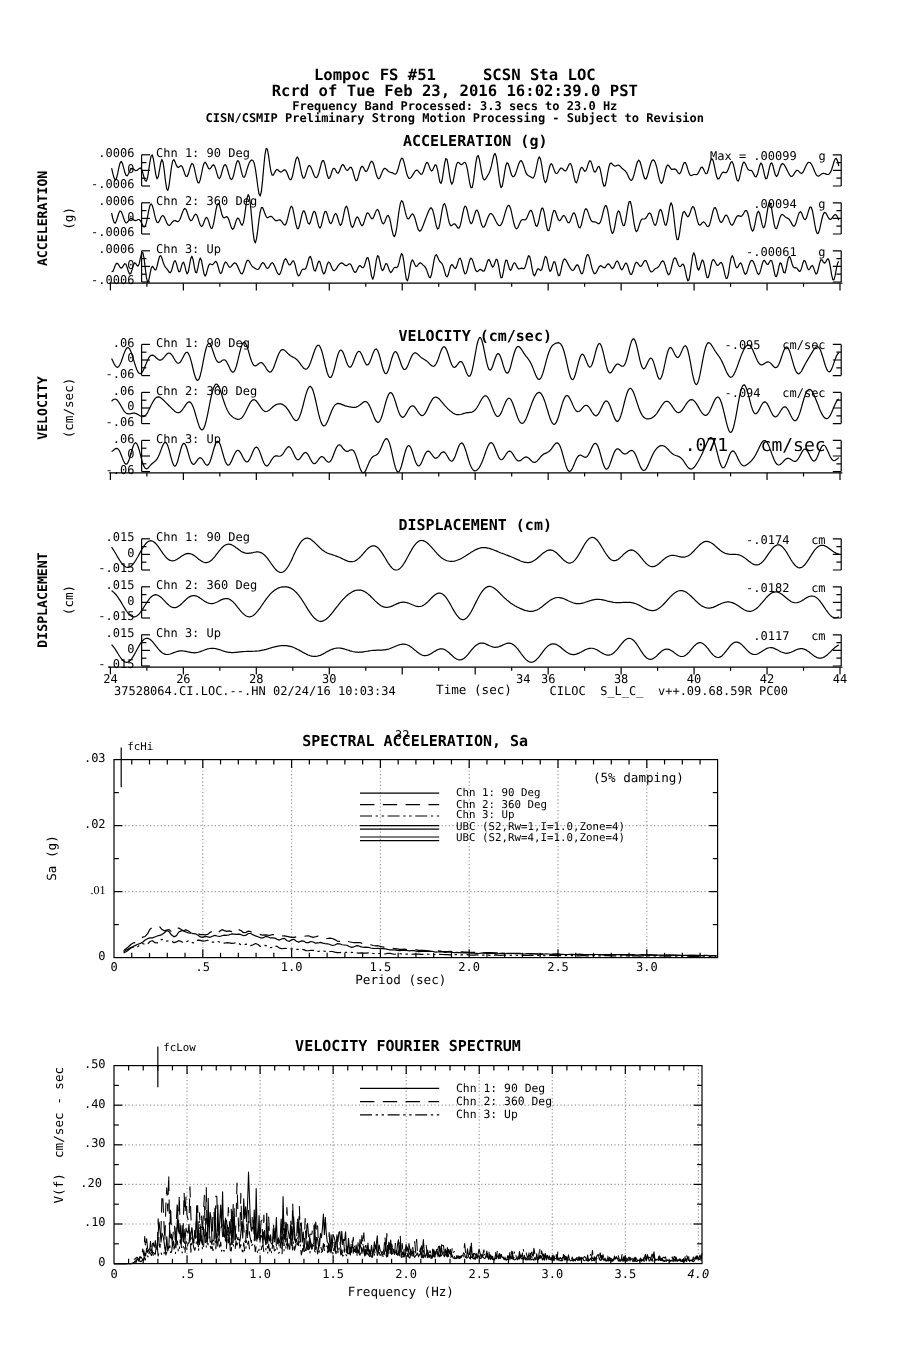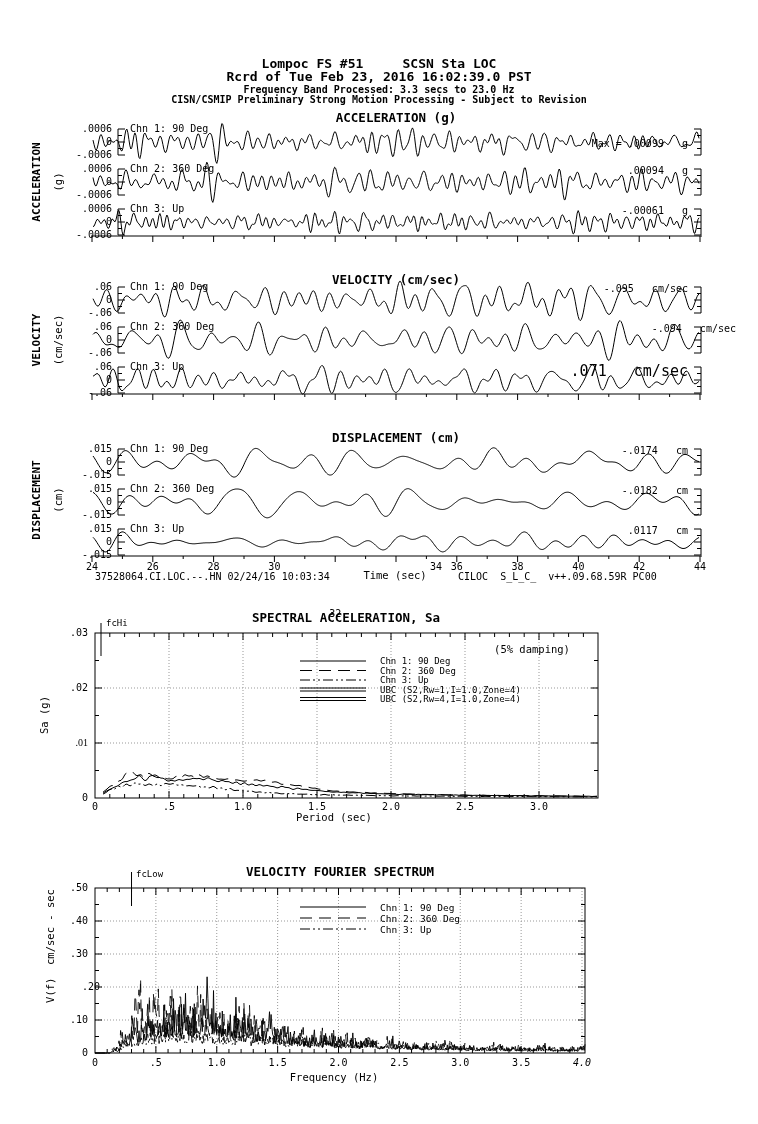--- a/index.html
+++ b/index.html
@@ -449,41 +449,41 @@
   <div class="t c fs12 b" style="left:340px;top:866px">VELOCITY FOURIER SPECTRUM</div>
   <div class="t rot fs10" style="left:50px;top:946px">V(f)  cm/sec - sec</div>
   <div class="t c fs10" style="left:334px;top:1072px">Frequency (Hz)</div>
   <div class="t fs9" style="left:136px;top:870px">fcLow</div>
 
   <div id="labels">
       <span class="t r" style="left: 112px; top: 124px; font-size: 10px;">.0006</span>
       <span class="t r" style="left: 112px; top: 137px; font-size: 10px;">0</span>
       <span class="t r" style="left: 112px; top: 150px; font-size: 10px;">-.0006</span>
       <span class="t " style="left: 130px; top: 124px; font-size: 10px;">Chn 1: 90 Deg</span>
-      <span class="t r" style="left: 688px; top: 126px; font-size: 10px; margin-top: 13px;">Max = .00099   g</span>
+      <span class="t r" style="left: 688px; top: 126px; font-size: 10px;">Max = .00099   g</span>
       <span class="t r" style="left: 112px; top: 164px; font-size: 10px;">.0006</span>
       <span class="t r" style="left: 112px; top: 177px; font-size: 10px;">0</span>
       <span class="t r" style="left: 112px; top: 190px; font-size: 10px;">-.0006</span>
       <span class="t " style="left: 130px; top: 164px; font-size: 10px;">Chn 2: 360 Deg</span>
       <span class="t r" style="left: 688px; top: 166px; font-size: 10px;">.00094   g</span>
       <span class="t r" style="left: 112px; top: 204px; font-size: 10px;">.0006</span>
       <span class="t r" style="left: 112px; top: 217px; font-size: 10px;">0</span>
       <span class="t r" style="left: 112px; top: 230px; font-size: 10px;">-.0006</span>
       <span class="t " style="left: 130px; top: 204px; font-size: 10px;">Chn 3: Up</span>
       <span class="t r" style="left: 688px; top: 206px; font-size: 10px;">-.00061   g</span>
       <span class="t r" style="left: 112px; top: 282px; font-size: 10px;">.06</span>
       <span class="t r" style="left: 112px; top: 295px; font-size: 10px;">0</span>
       <span class="t r" style="left: 112px; top: 308px; font-size: 10px;">-.06</span>
       <span class="t " style="left: 130px; top: 282px; font-size: 10px;">Chn 1: 90 Deg</span>
       <span class="t r" style="left: 688px; top: 284px; font-size: 10px;">-.095   cm/sec</span>
       <span class="t r" style="left: 112px; top: 322px; font-size: 10px;">.06</span>
       <span class="t r" style="left: 112px; top: 335px; font-size: 10px;">0</span>
       <span class="t r" style="left: 112px; top: 348px; font-size: 10px;">-.06</span>
       <span class="t " style="left: 130px; top: 322px; font-size: 10px;">Chn 2: 360 Deg</span>
-      <span class="t r" style="left: 688px; top: 324px; font-size: 10px; margin-left: 48px;">-.094   cm/sec</span>
+      <span class="t r" style="left: 688px; top: 324px; font-size: 10px;">-.094   cm/sec</span>
       <span class="t r" style="left: 112px; top: 362px; font-size: 10px;">.06</span>
       <span class="t r" style="left: 112px; top: 375px; font-size: 10px;">0</span>
       <span class="t r" style="left: 112px; top: 388px; font-size: 10px;">-.06</span>
       <span class="t " style="left: 130px; top: 362px; font-size: 10px;">Chn 3: Up</span>
       <span class="t r" style="left: 688px; top: 364px; font-size: 15px;">.071   cm/sec</span>
       <span class="t c" style="left: 92px; top: 562px; font-size: 10px;">24</span>
       <span class="t c" style="left: 152.8px; top: 562px; font-size: 10px;">26</span>
       <span class="t c" style="left: 213.6px; top: 562px; font-size: 10px;">28</span>
       <span class="t c" style="left: 274.4px; top: 562px; font-size: 10px;">30</span>
       <span class="t c" style="left: 335.2px; top: 562px; font-size: 10px; margin-top: 47px;">32</span>
@@ -528,21 +528,21 @@
       <span class="t c" style="left: 155.875px; top: 1058px; font-size: 10px;">.5</span>
       <span class="t c" style="left: 216.75px; top: 1058px; font-size: 10px;">1.0</span>
       <span class="t c" style="left: 277.625px; top: 1058px; font-size: 10px;">1.5</span>
       <span class="t c" style="left: 338.5px; top: 1058px; font-size: 10px;">2.0</span>
       <span class="t c" style="left: 399.375px; top: 1058px; font-size: 10px;">2.5</span>
       <span class="t c" style="left: 460.25px; top: 1058px; font-size: 10px;">3.0</span>
       <span class="t c" style="left: 521.125px; top: 1058px; font-size: 10px;">3.5</span>
       <span class="t c" style="left: 582px; top: 1058px; font-size: 10px; font-style: italic;">4.0</span>
       <span class="t r" style="left: 88px; top: 1048px; font-size: 10px;">0</span>
       <span class="t r" style="left: 88px; top: 1015px; font-size: 10px;">.10</span>
-      <span class="t r" style="left: 100px; top: 982px; font-size: 10px;">.20</span>
+      <span class="t r" style="left: 85px; top: 982px; font-size: 10px;">.20</span>
       <span class="t r" style="left: 88px; top: 949px; font-size: 10px;">.30</span>
       <span class="t r" style="left: 88px; top: 916px; font-size: 10px;">.40</span>
       <span class="t r" style="left: 88px; top: 883px; font-size: 10px;">.50</span>
       <span class="t " style="left: 380px; top: 903px; font-size: 9.5px;">Chn 1: 90 Deg</span>
       <span class="t " style="left: 380px; top: 914px; font-size: 9.5px;">Chn 2: 360 Deg</span>
       <span class="t " style="left: 380px; top: 925px; font-size: 9.5px;">Chn 3: Up</span>
     </div>
 </div>
 
 </body></html>

